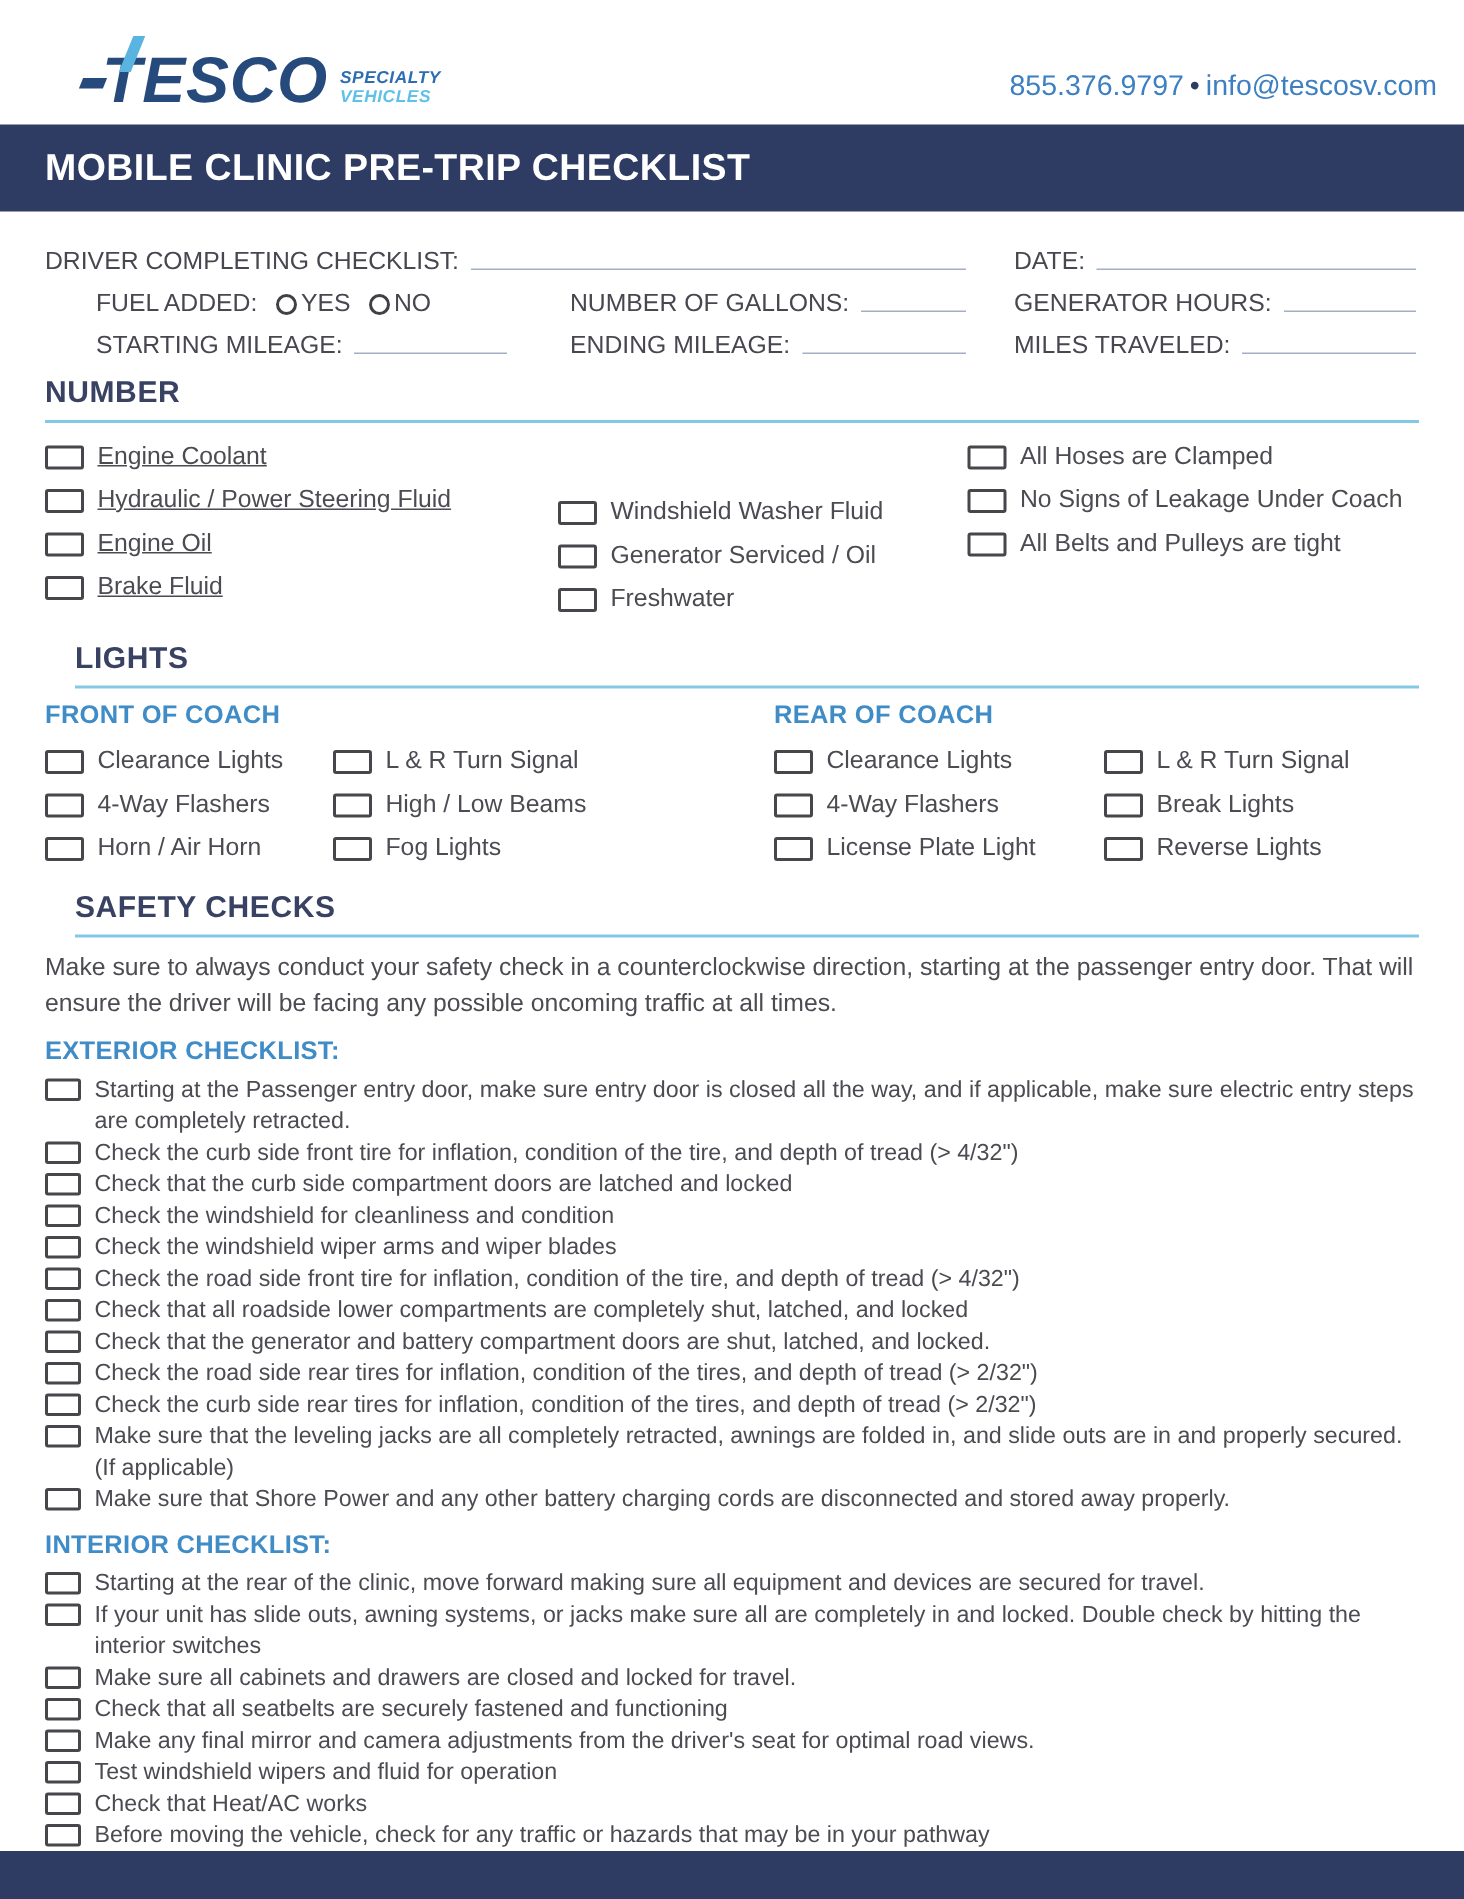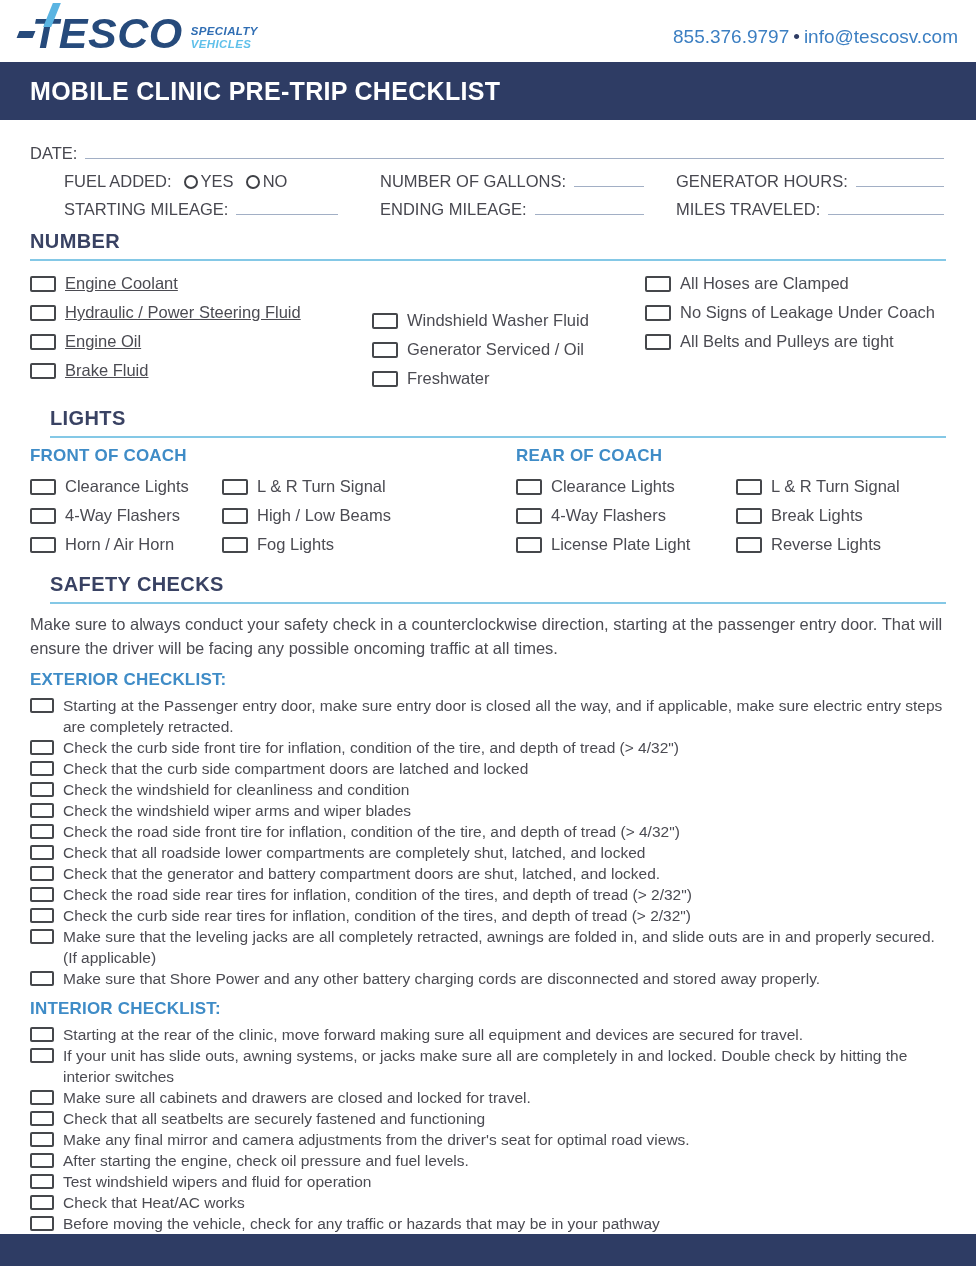--- a/index.html
+++ b/index.html
@@ -8,21 +8,21 @@
     width: 976px; height: 1266px;
     font-family: "Liberation Sans", sans-serif;
     color: #4b4b52;
     overflow: hidden;
   }
   .page { width: 976px; height: 1266px; display: flex; flex-direction: column; overflow: hidden; }
 
   
   .header {
     height: 86px; padding: 14px 18px 10px;
-    display: flex; justify-content: space-between; align-items: flex-end;
+    display: flex; justify-content: space-between; align-items: flex-end; margin-left: 36px;
   }
   .logo { position: relative; display: flex; align-items: flex-end; margin-left: 14px; }
   .logo-flag {
     position: absolute; left: 16px; top: -12px; width: 8px; height: 24px;
     background: #5ab4e2; transform: skewX(-22deg);
   }
   .logo-dash {
     position: absolute; left: -14px; top: 16px; width: 16px; height: 7px;
     background: #264a7b; transform: skewX(-22deg);
   }
@@ -117,20 +117,24 @@
   </div>
 
   <div class="banner">
     <span>MOBILE CLINIC PRE-TRIP CHECKLIST</span>
   </div>
 
   <div class="content">
 
     <div class="form-block">
       <div class="frow">
+        <div class="fleft">
+          <span class="flabel">DRIVER COMPLETING CHECKLIST:</span>
+          <span class="fline"></span>
+        </div>
         <div class="fright">
           <span class="flabel">DATE:</span>
           <span class="fline"></span>
         </div>
       </div>
       <div class="frow">
         <div class="fleft">
           <div class="fhalf1">
             <span class="flabel">FUEL ADDED:</span>
             <span class="radio"></span>
@@ -358,24 +362,20 @@
       <div class="chk-item">
           <span class="cbox2"></span>
           <span class="chk-text">Check that all seatbelts are securely fastened and functioning</span>
         </div>
       <div class="chk-item">
           <span class="cbox2"></span>
           <span class="chk-text">Make any final mirror and camera adjustments from the driver's seat for optimal road views.</span>
         </div>
       <div class="chk-item">
           <span class="cbox2"></span>
-          <span class="chk-text">After starting the engine, check oil pressure and fuel levels.</span>
-        </div>
-      <div class="chk-item">
-          <span class="cbox2"></span>
           <span class="chk-text">Test windshield wipers and fluid for operation</span>
         </div>
       <div class="chk-item">
           <span class="cbox2"></span>
           <span class="chk-text">Check that Heat/AC works</span>
         </div>
       <div class="chk-item">
           <span class="cbox2"></span>
           <span class="chk-text">Before moving the vehicle, check for any traffic or hazards that may be in your pathway</span>
         </div>

